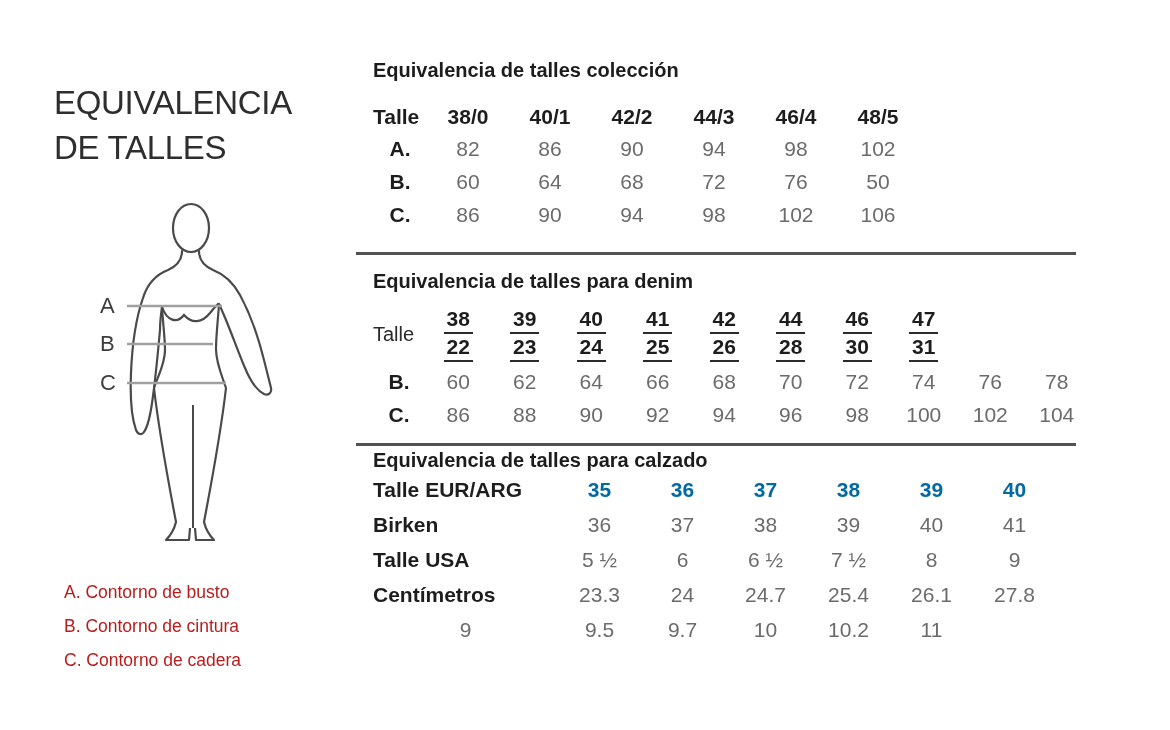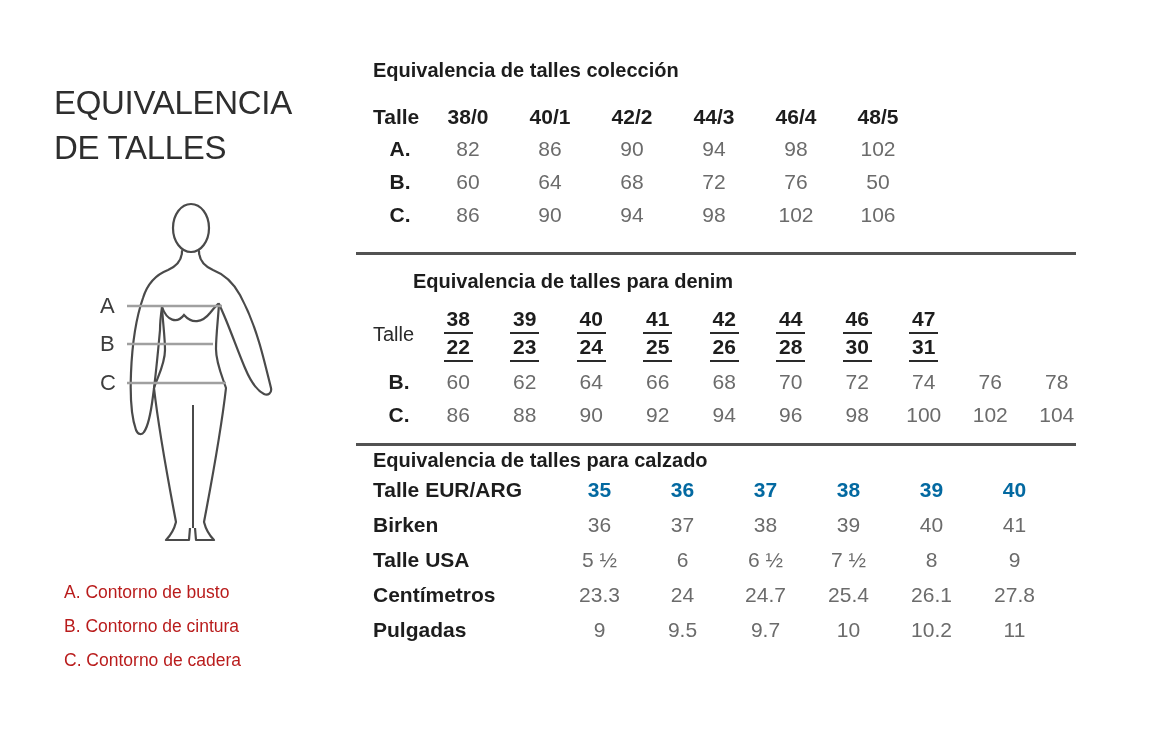--- a/index.html
+++ b/index.html
@@ -54,21 +54,21 @@
   .t3-row  { height: 35px; }
   .t3-grid .cell.rowlabel { justify-content: flex-start; font-size: 21px; }
   .t3-first { margin-top: 0; }
 
   .divider {
     height: 3px; background: #525252;
     width: 720px; margin-left: -17px;
   }
   .div1 { margin-top: 21px; }
   .div2 { margin-top: 12px; }
-  .title2 { margin-top: 14px; margin-left: 40px; }
+  .title2 { margin-top: 14px; }
   .title3 { margin-top: 2px; }
 </style>
 </head>
 <body>
 
 <div class="left-panel">
   <div class="big-title">
     <div>EQUIVALENCIA</div>
     <div>DE TALLES</div>
   </div>
@@ -281,21 +281,20 @@
     <div class="cell rowlabel">Centímetros</div>
     <div class="cell">23.3</div>
     <div class="cell">24</div>
     <div class="cell">24.7</div>
     <div class="cell">25.4</div>
     <div class="cell">26.1</div>
     <div class="cell">27.8</div>
   </div>
 
   <div class="t3-grid t3-row">
-    <div class="cell rowlabel">Pulgadas</div>
     <div class="cell">9</div>
     <div class="cell">9.5</div>
     <div class="cell">9.7</div>
     <div class="cell">10</div>
     <div class="cell">10.2</div>
     <div class="cell">11</div>
   </div>
 
 </div>
 

